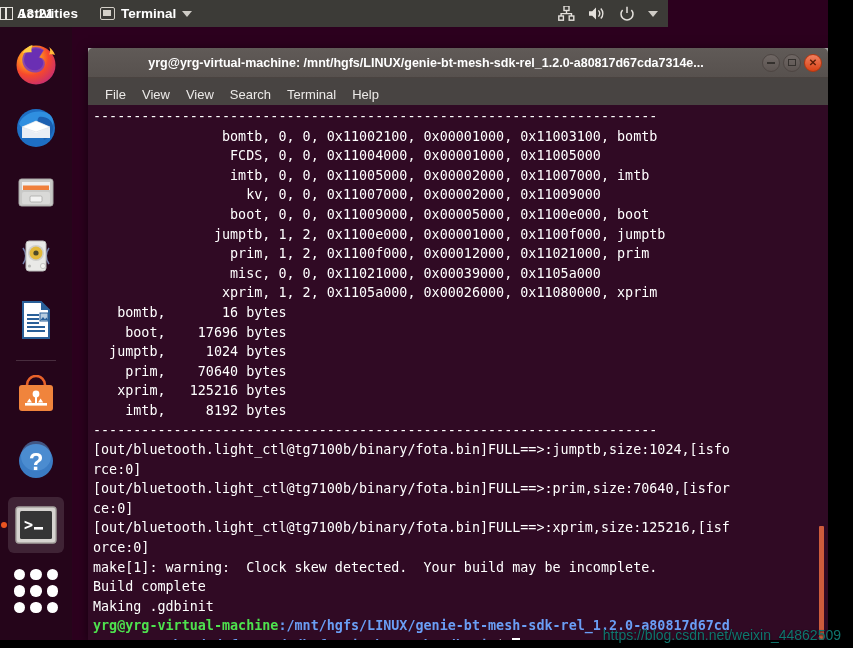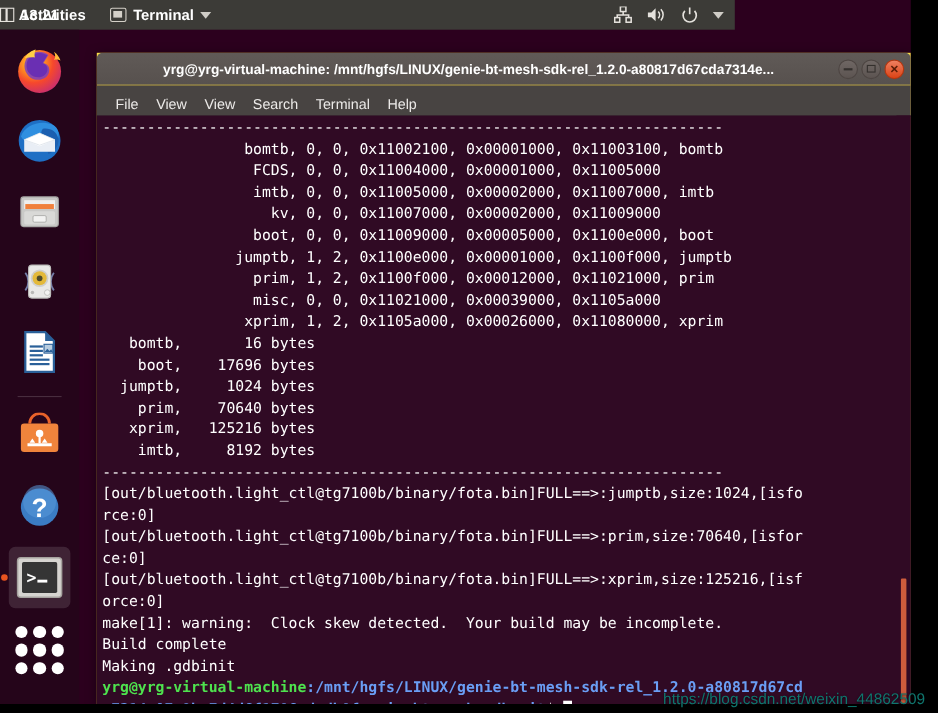--- a/index.html
+++ b/index.html
@@ -161,21 +161,21 @@
     border-radius: 50%;
     display: block;
   }
 
   
   #termwin {
     position: absolute;
     left: 88px; top: 48px;
     width: 740px;
     height: 592px;
-    background: #fde047;
+    background: #a3a3a3;
     box-shadow: 0 2px 10px rgba(0,0,0,0.55);
   }
   #titlebar {
     height: 29px;
     background: linear-gradient(to bottom, #605a57, #57514e);
     border-top-left-radius: 5px;
     border-top-right-radius: 5px;
     display: flex;
     align-items: center;
     position: relative;

